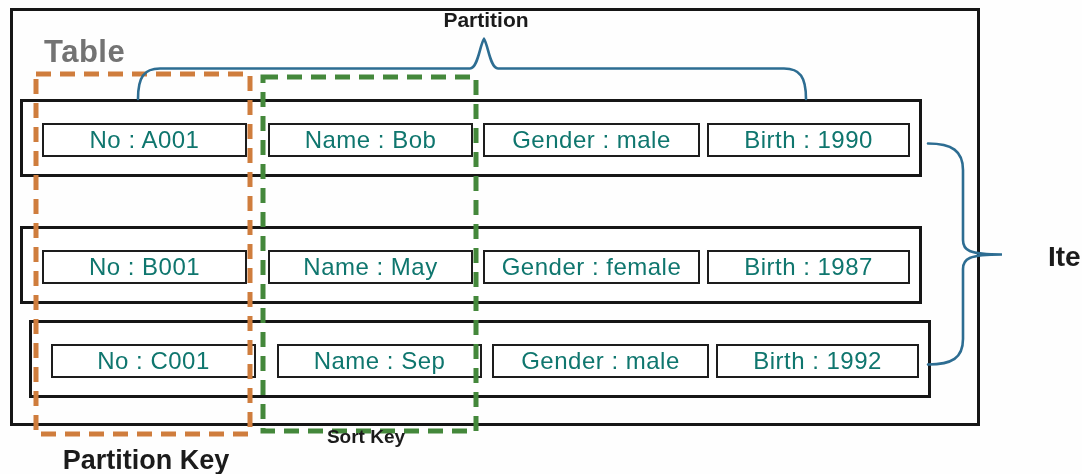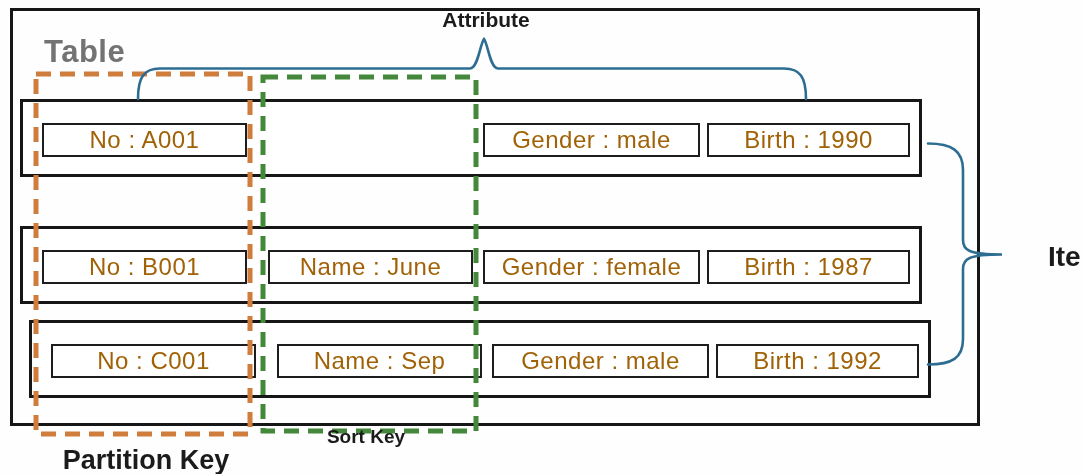--- a/index.html
+++ b/index.html
@@ -38,21 +38,21 @@
   .row3 { top: 320px; margin-left: 9px; }
   .cell {
     position: absolute;
     top: 21px;
     height: 30px;
     border: 2px solid #1d1d1d;
     display: flex;
     align-items: center;
     justify-content: center;
     font-size: 24px;
-    color: #a16207;
+    color: #0f766e;
     letter-spacing: 0.5px;
     white-space: nowrap;
     background: #ffffff;
   }
   .c1 { left: 19px;  width: 201px; }
   .c2 { left: 245px; width: 201px; }
   .c3 { left: 460px; width: 213px; }
   .c4 { left: 684px; width: 199px; }
   .overlay {
     position: absolute;
@@ -75,43 +75,44 @@
 <body>
 
 <div class="canvas">
 
   <div class="outer-box"></div>
 
   <div class="table-title">Table</div>
 
   <div class="row row1">
     <div class="cell c1">No : A001</div>
+    <div class="cell c2">Name : Bob</div>
     <div class="cell c3">Gender : male</div>
     <div class="cell c4">Birth : 1990</div>
   </div>
 
   <div class="row row2">
     <div class="cell c1">No : B001</div>
-    <div class="cell c2">Name : June</div>
+    <div class="cell c2">Name : May</div>
     <div class="cell c3">Gender : female</div>
     <div class="cell c4">Birth : 1987</div>
   </div>
 
   <div class="row row3">
     <div class="cell c1">No : C001</div>
     <div class="cell c2">Name : Sep</div>
     <div class="cell c3">Gender : male</div>
     <div class="cell c4">Birth : 1992</div>
   </div>
 
   <svg class="overlay" viewBox="0 0 1082 474" xmlns="http://www.w3.org/2000/svg">
     <rect x="36" y="74" width="214" height="360" fill="none" stroke-width="5" stroke-dasharray="15 9" stroke="#cf7d3d"></rect>
     <rect x="263" y="77" width="213" height="354" fill="none" stroke-width="5" stroke-dasharray="15 9" stroke="#44883b"></rect>
     <path d="M 138 99 C 138 77 144 68.5 160 68.5 L 470 68.5 C 478 68.5 480 44 484 39 C 488 44 490 68.5 498 68.5 L 784 68.5 C 800 68.5 806 77 806 99" fill="none" stroke-width="2.6" stroke-linecap="round" stroke="#2d6d92"></path>
     <path d="M 928 143.5 C 952 143.5 963 151 963 170 L 963 240 C 963 250 968 254.5 1002 254.5 C 968 254.5 963 259 963 269 L 963 339 C 963 358 952 364.5 928 364.5" fill="none" stroke-width="2.6" stroke-linecap="round" stroke="#2d6d92"></path>
   </svg>
 
-  <div class="note-label attribute-label">Attribute</div>
+  <div class="note-label attribute-label">Partition</div>
   <div class="note-label item-label">Item</div>
   <div class="note-label partition-label">Partition Key</div>
   <div class="note-label sortkey-label">Sort Key</div>
 
 </div>
 
 </body></html>

